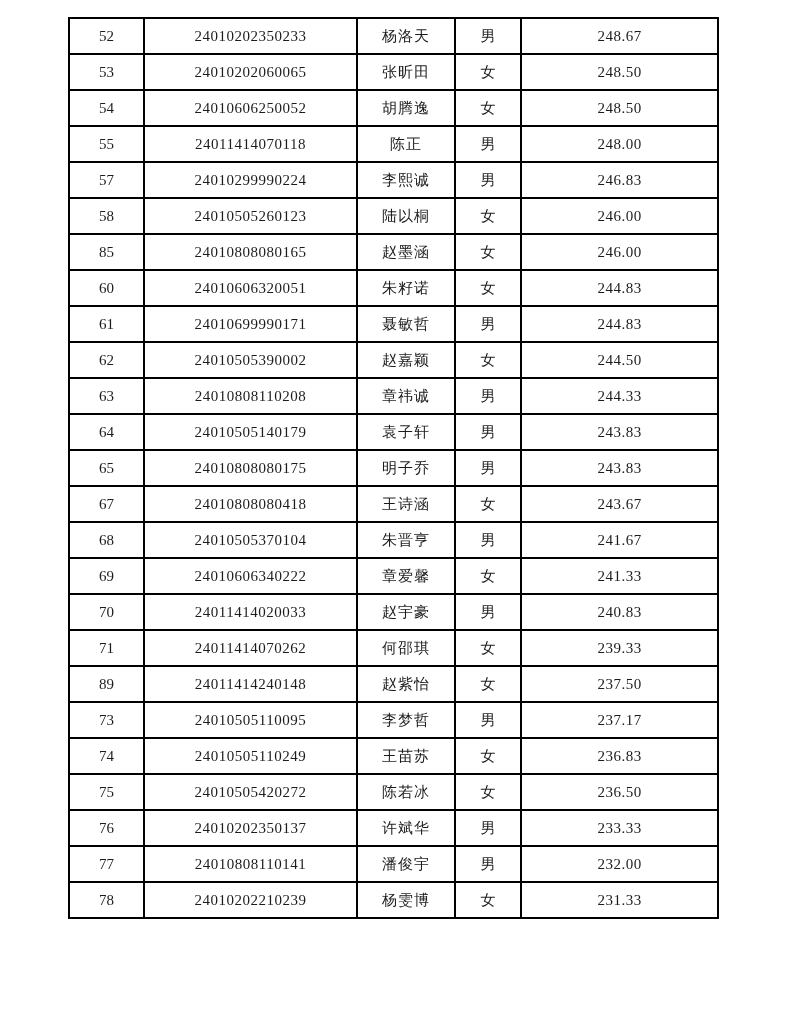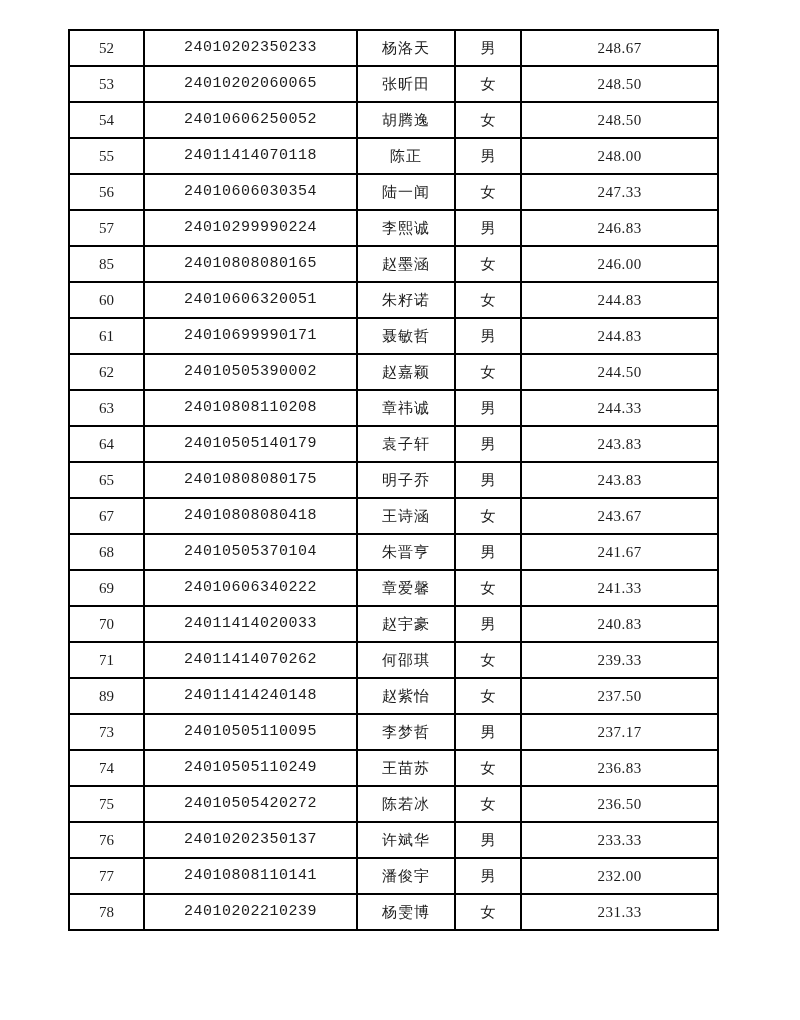--- a/index.html
+++ b/index.html
@@ -20,36 +20,35 @@
     background: #ffffff;
     overflow: hidden;
   }
   table.score-table {
     position: absolute;
     left: 68px;
     top: 17px;
     width: 649px;
     border-collapse: collapse;
     table-layout: fixed;
-    margin-top: 12px;
   }
   table.score-table td {
     border: 2px solid #000000;
     height: 34px;
     padding: 0;
     text-align: center;
     vertical-align: middle;
     font-size: 15px;
     line-height: 34px;
     white-space: nowrap;
     overflow: hidden;
   }
   td.c-name { font-size: 16px; letter-spacing: 1px; }
   td.c-gender { font-size: 16px; }
-  td.c-id { letter-spacing: 0.5px; font-family: Liberation Mono, monospace; }
+  td.c-id { letter-spacing: 0.5px; }
   td.c-score { letter-spacing: 0.5px; }
 </style>
 </head>
 <body>
 
 <div class="sheet">
   <table class="score-table">
     <colgroup>
       <col style="width:75px">
       <col style="width:213px">
@@ -80,32 +79,32 @@
     <td class="c-score">248.50</td>
   </tr>
         <tr>
     <td class="c-rank">55</td>
     <td class="c-id">24011414070118</td>
     <td class="c-name">陈正</td>
     <td class="c-gender">男</td>
     <td class="c-score">248.00</td>
   </tr>
         <tr>
-    <td class="c-rank">56</td>
-    <td class="c-id">24010606030354</td>
-    <td class="c-name">陆一闻</td>
-    <td class="c-gender">女</td>
-    <td class="c-score">247.33</td>
-  </tr>
-        <tr>
     <td class="c-rank">57</td>
     <td class="c-id">24010299990224</td>
     <td class="c-name">李熙诚</td>
     <td class="c-gender">男</td>
     <td class="c-score">246.83</td>
+  </tr>
+        <tr>
+    <td class="c-rank">58</td>
+    <td class="c-id">24010505260123</td>
+    <td class="c-name">陆以桐</td>
+    <td class="c-gender">女</td>
+    <td class="c-score">246.00</td>
   </tr>
         <tr>
     <td class="c-rank">85</td>
     <td class="c-id">24010808080165</td>
     <td class="c-name">赵墨涵</td>
     <td class="c-gender">女</td>
     <td class="c-score">246.00</td>
   </tr>
         <tr>
     <td class="c-rank">60</td>

